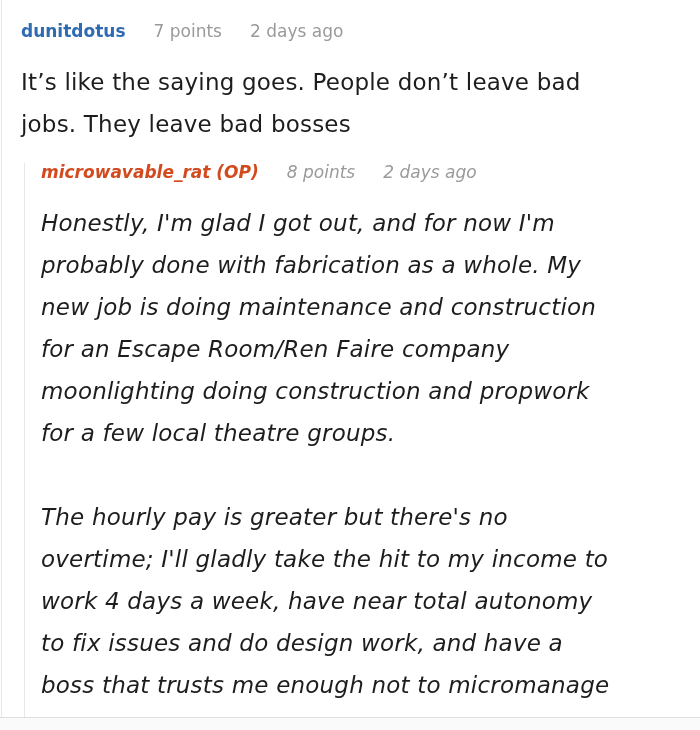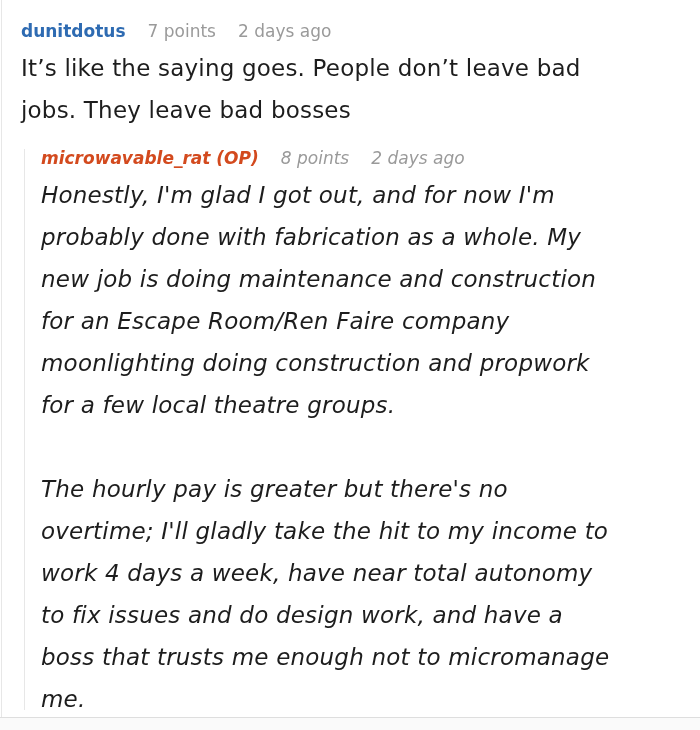--- a/index.html
+++ b/index.html
@@ -21,35 +21,35 @@
     z-index: 1;
   }
   .content {
     position: relative;
     padding: 20px 8px 0 21px;
     z-index: 1;
   }
   .comment-header {
     display: flex;
     align-items: baseline;
-    gap: 22px;
+    gap: 28px;
     font-size: 17px;
     line-height: 22px;
     white-space: nowrap;
   }
   .author {
     font-weight: bold;
     text-decoration: none;
     cursor: pointer;
   }
   .author.blue { color: #2e6bb2; }
   .author.orange { color: #d34a1e; }
   .meta { color: #9a9a9a; }
   .comment-body {
-    margin-top: 5px;
+    margin-top: 19px;
     font-size: 23px;
     line-height: 42px;
     color: #1d1d1d;
     white-space: pre-line;
     letter-spacing: 0.2px;
   }
   .nested-comment {
     position: relative;
     margin-top: 16px;
     padding-left: 20px;

